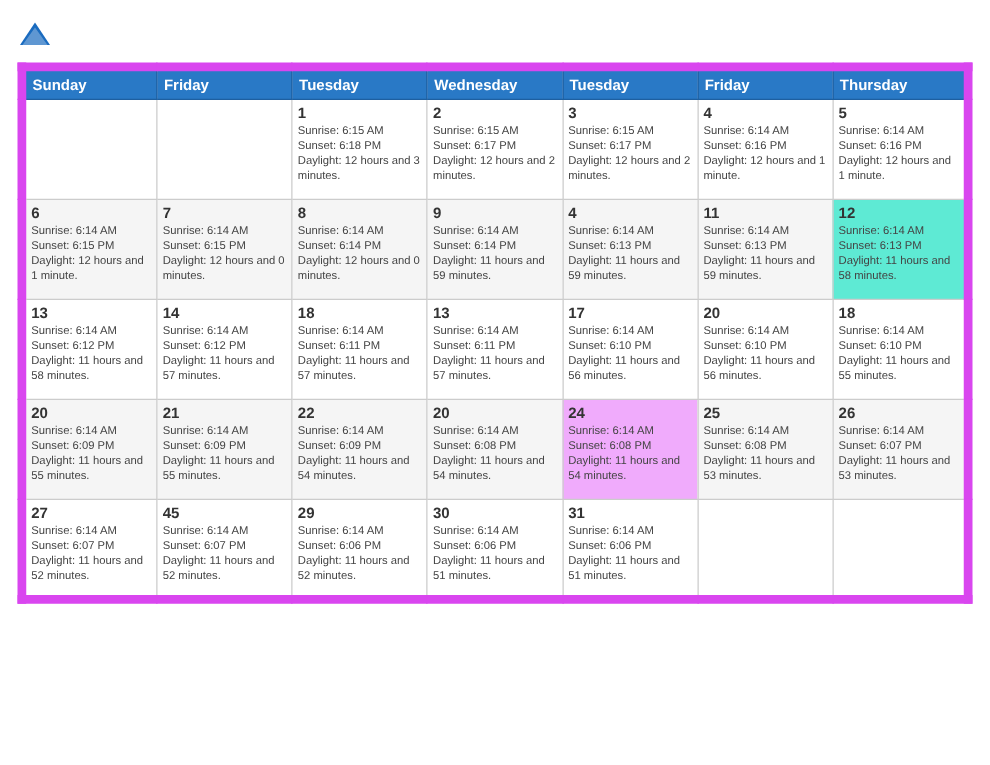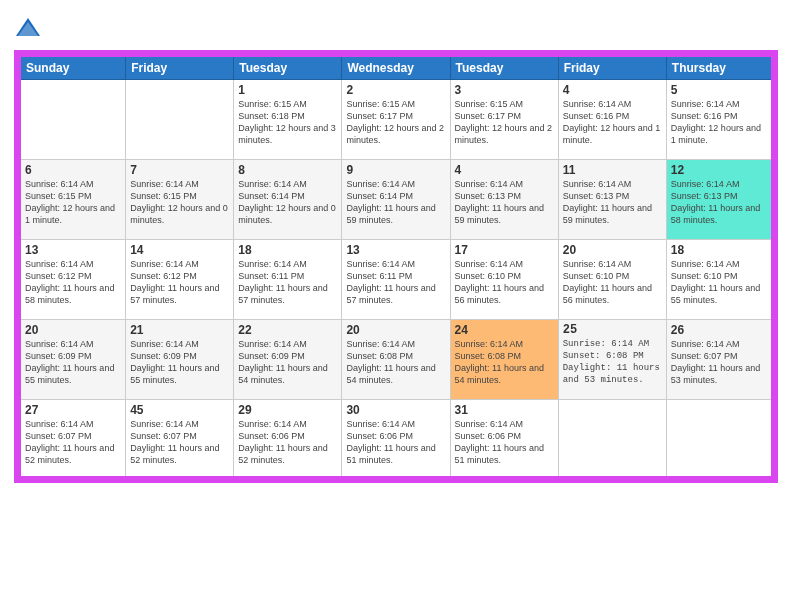--- a/index.html
+++ b/index.html
@@ -275,27 +275,27 @@
             <div class="day-info" style="white-space: pre-line;">Sunrise: 6:14 AM
 Sunset: 6:09 PM
 Daylight: 11 hours and 54 minutes.</div>
           </td>
           <td style="background: rgb(245, 245, 245);">
             <span class="day-number">20</span>
             <div class="day-info" style="white-space: pre-line;">Sunrise: 6:14 AM
 Sunset: 6:08 PM
 Daylight: 11 hours and 54 minutes.</div>
           </td>
-          <td style="background: #fdba74;">
+          <td style="background: #f0abfc;">
             <span class="day-number">24</span>
             <div class="day-info" style="white-space: pre-line;">Sunrise: 6:14 AM
 Sunset: 6:08 PM
 Daylight: 11 hours and 54 minutes.</div>
           </td>
-          <td style="background: rgb(245, 245, 245); font-family: Liberation Mono, monospace;">
+          <td style="background: rgb(245, 245, 245);">
             <span class="day-number">25</span>
             <div class="day-info" style="white-space: pre-line;">Sunrise: 6:14 AM
 Sunset: 6:08 PM
 Daylight: 11 hours and 53 minutes.</div>
           </td>
           <td style="background: rgb(245, 245, 245);">
             <span class="day-number">26</span>
             <div class="day-info" style="white-space: pre-line;">Sunrise: 6:14 AM
 Sunset: 6:07 PM
 Daylight: 11 hours and 53 minutes.</div>

